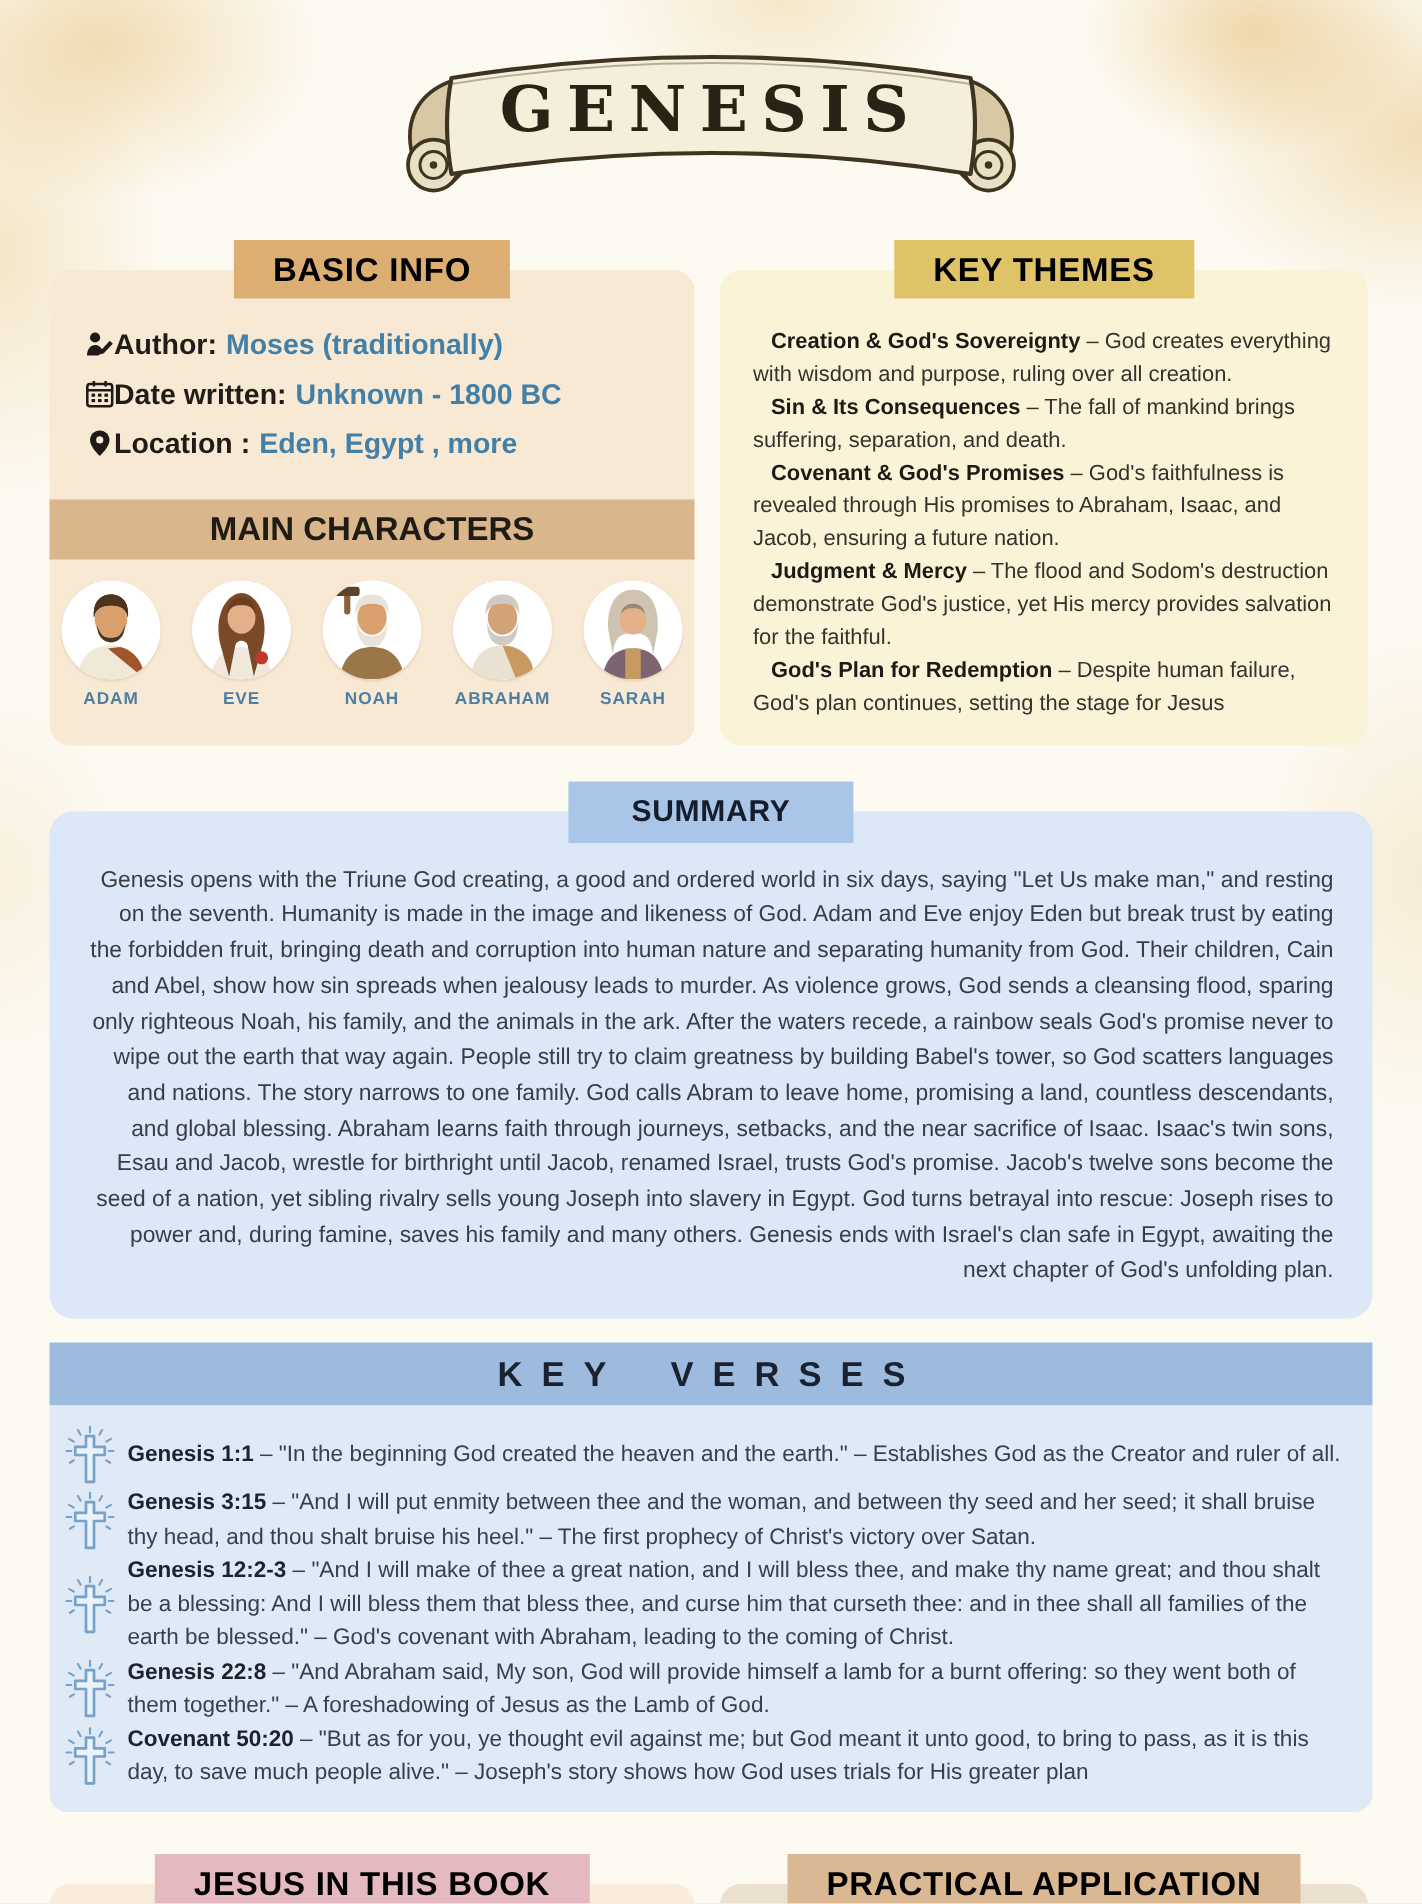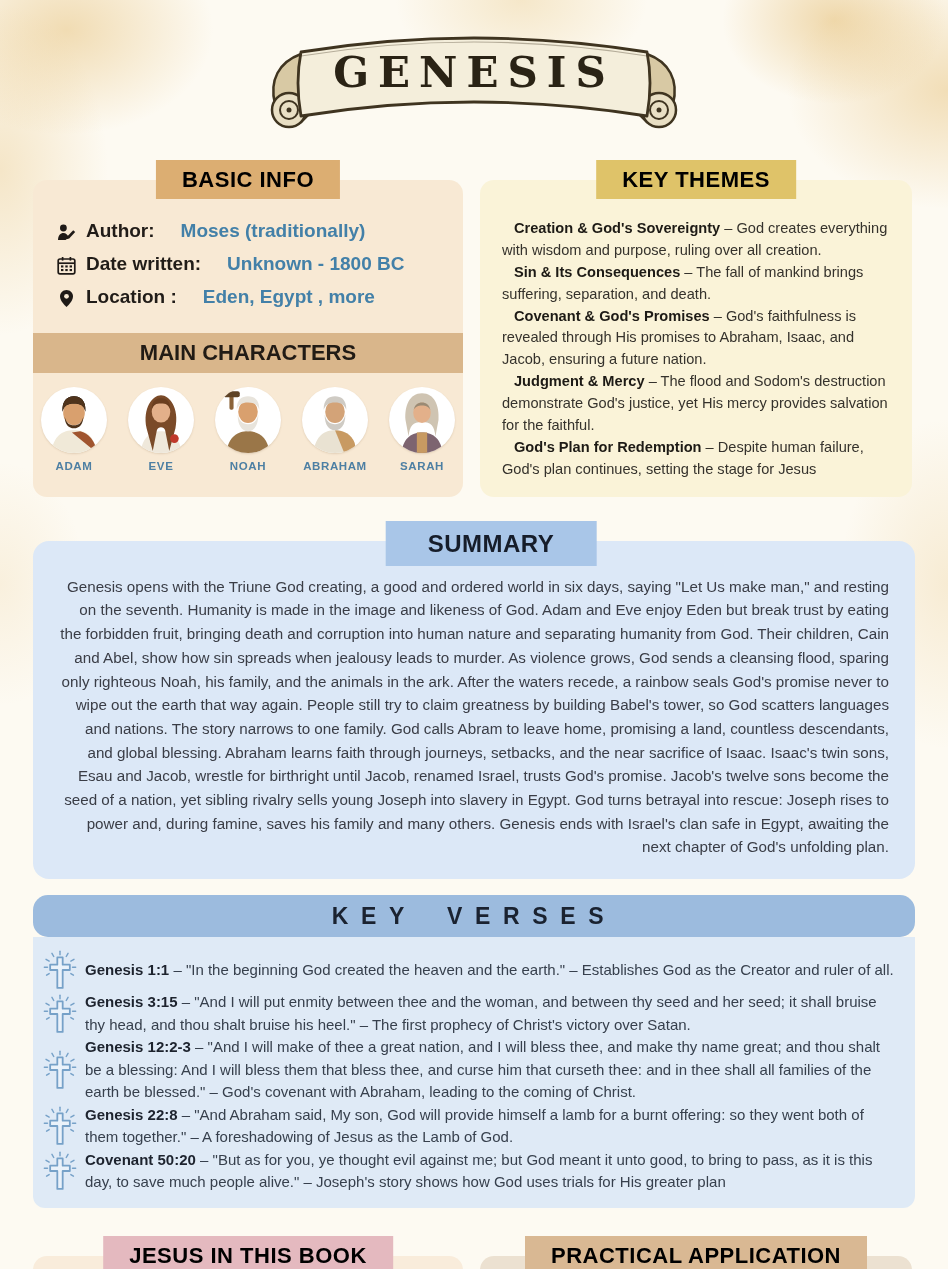--- a/index.html
+++ b/index.html
@@ -29,24 +29,24 @@
   .badge{
     position:absolute; top:-20px; left:50%; transform:translateX(-50%);
     padding:7px 26px; font-weight:bold; font-size:22px; color:#000000;
     white-space:nowrap; letter-spacing:.5px; line-height:1.15;
   }
 
   
   .card-basic{ width:430px; background:#f8e9d4; margin-top:28px; padding-bottom:4px; }
   .badge-basic{ background:#dcae72; }
   .info-list{ padding:40px 20px 10px 24px; }
-  .info-row{ display:flex; align-items:flex-end; gap:10px; margin-bottom:11px; }
+  .info-row{ display:flex; align-items:flex-start; margin-bottom:11px; }
   .info-row .ic{ width:19px; height:19px; flex:0 0 19px; }
   .info-label{ font-weight:bold; font-size:19px; color:#211c18; }
-  .info-value{ font-weight:bold; font-size:19px; color:#4380a8; margin-left:16px; white-space:nowrap; }
+  .info-value{ font-weight:bold; font-size:19px; color:#4380a8; margin-left:6px; white-space:nowrap; }
   .chars-band{
     background:#d9b68b; text-align:center; font-weight:bold; font-size:22px;
     color:#211b15; padding:7px 0; margin-top:4px;
   }
   .chars-row{ display:flex; justify-content:space-between; padding:14px 5px 10px; }
   .char{ display:flex; flex-direction:column; align-items:center; width:72px; }
   .char .pic{
     width:66px; height:66px; border-radius:50%; background:#ffffff; overflow:hidden;
     box-shadow:0 1px 2px rgba(120,90,50,.18);
   }
@@ -55,30 +55,30 @@
   }
 
   
   .card-themes{ width:432px; background:#faf3d8; margin-top:28px; }
   .badge-themes{ background:#dfc369; }
   .themes-body{ padding:38px 22px 16px; font-size:14.6px; line-height:1.5; color:#35322c; }
   .theme-name{ font-weight:bold; color:#1d1a15;margin-left:12px; }
 
   
   .card-summary{ background:#dce8f7; margin-top:44px; border-radius:16px; }
-  .badge-summary{ background:#a9c6e8; font-size:24px; padding:9px 42px; color:#161d2a;margin-left:17px; }
+  .badge-summary{ background:#a9c6e8; font-size:20px; padding:9px 42px; color:#161d2a; }
   .summary-body{
     padding:34px 26px 20px; font-size:15.2px; line-height:1.56; text-align:right; color:#3a3d46;
   }
 
   
   .verses-band{
     margin-top:16px; background:#9cbbde; text-align:center;
     font-weight:bold; font-size:23px; color:#1a2230;
-    letter-spacing:.55em; word-spacing:.5em; padding:8px 0 7px;border-radius:15px;
+    letter-spacing:.55em; word-spacing:.5em; padding:8px 0 7px;
   }
   .verses-body{
     background:#dfeaf6; border-radius:0 0 12px 12px; padding:12px 18px 14px 10px;
   }
   .verse{ display:flex; align-items:center; gap:8px; }
   .verse .cross{ flex:0 0 34px; width:34px; height:42px; }
   .verse p{ font-size:15px; line-height:1.5; color:#37404d; }
   .verse b{ color:#1d232e; }
 
   

